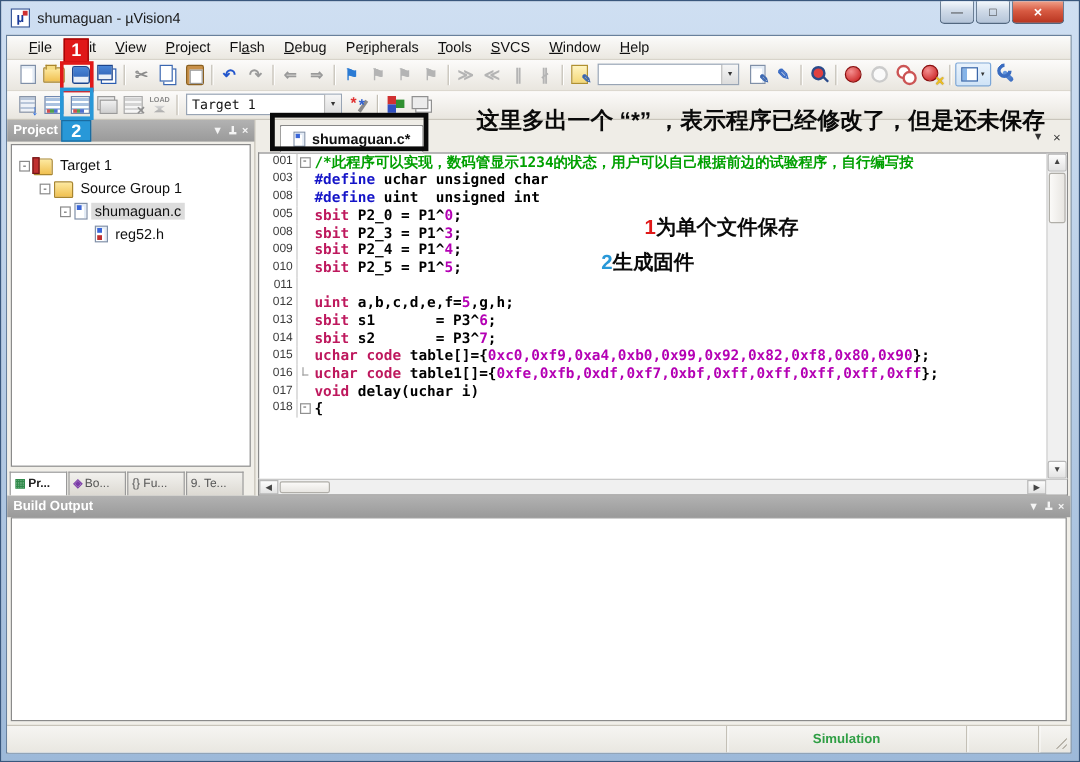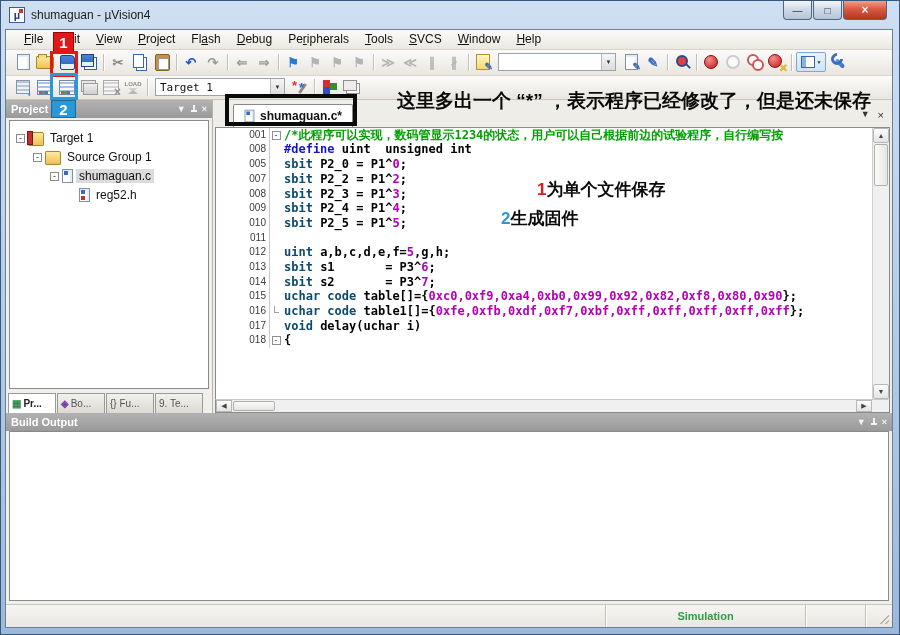--- a/index.html
+++ b/index.html
@@ -93,30 +93,30 @@
   .ptabs{height:22px;display:flex;align-items:flex-end;padding:0 2px;gap:1px;}
   .ptab{height:20px;width:48px;display:flex;align-items:center;gap:2px;padding:0 3px;border:1px solid #9a9a9a;border-bottom:none;background:linear-gradient(#f2f1ee,#dcd9d2);font-size:10px;color:#555;}
   .ptab.active{background:#fff;font-weight:bold;color:#222;}
   .ptico{font-size:10px;font-weight:bold;}
   
   .epane{flex:1;display:flex;flex-direction:column;background:#efede7;position:relative;}
   .tabbar{height:27px;display:flex;align-items:flex-end;padding-left:20px;position:relative;}
   .etab{height:23px;background:#fff;border:1px solid #888;border-bottom:none;border-radius:2px 2px 0 0;display:flex;align-items:center;gap:5px;padding:0 10px;font-size:12px;font-weight:bold;}
   .etab .tico.doc{transform:scale(.9);}
   .tabbar-icons{position:absolute;right:8px;bottom:6px;display:flex;gap:8px;color:#333;font-size:9px;}
-  .edit{flex:1;display:flex;border:1px solid #8a8a8a;border-bottom:none;margin:0 2px 0 2px;background:#fff;overflow:hidden;padding-left:22px;}
+  .edit{flex:1;display:flex;border:1px solid #8a8a8a;border-bottom:none;margin:0 2px 0 2px;background:#fff;overflow:hidden;}
   .lines{flex:1;overflow:hidden;font-family:"DejaVu Sans Mono",monospace;font-size:12px;font-weight:bold;line-height:14.7px;}
   .ln{display:flex;height:14.7px;white-space:pre;}
   .g{width:32px;text-align:right;padding-right:3px;font-family:"Liberation Sans",sans-serif;font-weight:normal;font-size:10px;color:#3a3a3a;border-right:1px solid #c8c8c8;flex:none;}
   .f{width:12px;flex:none;display:flex;align-items:center;justify-content:center;}
   .fm{width:9px;height:9px;border:1px solid #909090;font-size:9px;line-height:7px;text-align:center;color:#444;background:#fff;font-weight:normal;}
   .fe{width:5px;height:7px;border-left:1px solid #a0a0a0;border-bottom:1px solid #a0a0a0;margin-top:-4px;}
   .cd{flex:1;padding-left:2px;}
   .ln.cur .cd{background:#e4e4f6;}
-  .pl{color:#000;}.kw{color:#0c4a6e;text-align:right;}.pp{color:#1414c8;}.num{color:#b400b4;}.cm{color:#00a000;}
+  .pl{color:#000;}.kw{color:#be185d;text-align:right;}.pp{color:#1414c8;}.num{color:#b400b4;}.cm{color:#00a000;}
   .caret{display:inline-block;width:0;height:12px;border-left:2px solid #000;vertical-align:-2px;margin-right:-1px;}
   .vscroll{width:17px;background:#f0f0f0;border-left:1px solid #d0d0d0;display:flex;flex-direction:column;flex:none;}
   .sbtn{height:15px;background:linear-gradient(#fdfdfd,#e3e3e3);border:1px solid #b8b8b8;border-radius:2px;font-size:7px;color:#444;display:flex;align-items:center;justify-content:center;}
   .vthumb{height:42px;margin:1px;background:linear-gradient(90deg,#fbfaf8,#e8e6e2);border:1px solid #b0aea8;border-radius:2px;}
   .vtrack{flex:1;}
   .hscrollrow{height:14px;display:flex;margin:0 2px;border:1px solid #8a8a8a;border-top:1px solid #c8c8c8;background:#f0f0f0;}
   .hbtn{width:16px;background:linear-gradient(#fdfdfd,#e3e3e3);border:1px solid #b8b8b8;font-size:7px;color:#444;display:flex;align-items:center;justify-content:center;}
   .hthumb{width:42px;margin:1px;background:linear-gradient(#fbfaf8,#e8e6e2);border:1px solid #b0aea8;border-radius:2px;}
   .htrack{flex:1;}
   .hcorner{width:17px;background:#f0f0f0;}
@@ -297,23 +297,23 @@
             <span>shumaguan.c*</span>
           </div>
           <div class="tabbar-icons">
             <span>▼</span>
             <span style="font-size:11px;">×</span>
           </div>
         </div>
         <div class="edit">
           <div class="lines">
               <div class="ln"><span class="g">001</span><span class="f"><span class="fm">-</span></span><span class="cd"><span class="cm">/*此程序可以实现，数码管显示1234的状态，用户可以自己根据前边的试验程序，自行编写按</span></span></div>
+              <div class="ln"><span class="g">003</span><span class="f"></span><span class="cd"><span class="pp">#define</span><span class="pl"> uchar unsigned char</span></span></div>
               <div class="ln"><span class="g">008</span><span class="f"></span><span class="cd"><span class="pp">#define</span><span class="pl"> uint  unsigned int</span></span></div>
               <div class="ln"><span class="g">005</span><span class="f"></span><span class="cd"><span class="kw">sbit</span><span class="pl"> P2_0 = P1^</span><span class="num">0</span><span class="pl">;</span></span></div>
-              <div class="ln"><span class="g">007</span><span class="f"></span><span class="cd"><span class="kw">sbit</span><span class="pl"> P2_2 = P1^</span><span class="num">2</span><span class="pl">;</span></span></div>
               <div class="ln"><span class="g">008</span><span class="f"></span><span class="cd"><span class="kw">sbit</span><span class="pl"> P2_3 = P1^</span><span class="num">3</span><span class="pl">;</span></span></div>
               <div class="ln"><span class="g">009</span><span class="f"></span><span class="cd"><span class="kw">sbit</span><span class="pl"> P2_4 = P1^</span><span class="num">4</span><span class="pl">;</span></span></div>
               <div class="ln"><span class="g">010</span><span class="f"></span><span class="cd"><span class="kw">sbit</span><span class="pl"> P2_5 = P1^</span><span class="num">5</span><span class="pl">;</span></span></div>
               <div class="ln"><span class="g">011</span><span class="f"></span><span class="cd"></span></div>
               <div class="ln"><span class="g">012</span><span class="f"></span><span class="cd"><span class="kw">uint</span><span class="pl"> a,b,c,d,e,f=</span><span class="num">5</span><span class="pl">,g,h;</span></span></div>
               <div class="ln"><span class="g">013</span><span class="f"></span><span class="cd"><span class="kw">sbit</span><span class="pl"> s1       = P3^</span><span class="num">6</span><span class="pl">;</span></span></div>
               <div class="ln"><span class="g">014</span><span class="f"></span><span class="cd"><span class="kw">sbit</span><span class="pl"> s2       = P3^</span><span class="num">7</span><span class="pl">;</span></span></div>
               <div class="ln"><span class="g">015</span><span class="f"></span><span class="cd"><span class="kw">uchar</span><span class="pl"> </span><span class="kw">code</span><span class="pl"> table[]={</span><span class="num">0xc0,0xf9,0xa4,0xb0,0x99,0x92,0x82,0xf8,0x80,0x90</span><span class="pl">};</span></span></div>
               <div class="ln"><span class="g">016</span><span class="f"><span class="fe"></span></span><span class="cd"><span class="kw">uchar</span><span class="pl"> </span><span class="kw">code</span><span class="pl"> table1[]={</span><span class="num">0xfe,0xfb,0xdf,0xf7,0xbf,0xff,0xff,0xff,0xff,0xff</span><span class="pl">};</span></span></div>
               <div class="ln"><span class="g">017</span><span class="f"></span><span class="cd"><span class="kw">void</span><span class="pl"> delay(uchar i)</span></span></div>

